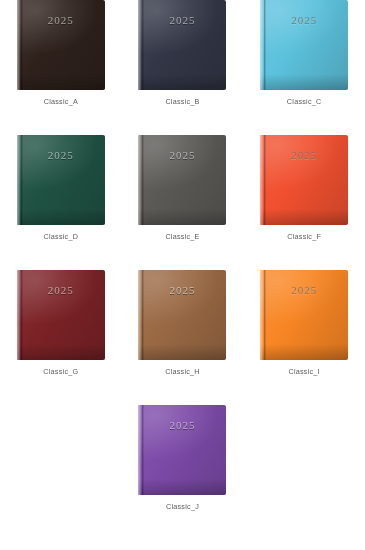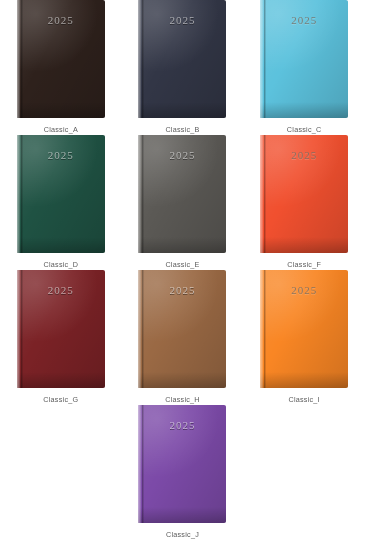--- a/index.html
+++ b/index.html
@@ -30,21 +30,21 @@
     display: flex;
     flex-direction: column;
     align-items: center;
     justify-content: flex-start;
   }
 
   
   .book {
     position: relative;
     width: 88px;
-    height: 118px;
+    height: 90px;
     box-sizing: border-box;
     overflow: hidden;
     border-radius: 1px 2px 2px 1px;
   }
 
   
   .book .pages {
     position: absolute;
     top: 1px;
     right: 0;

